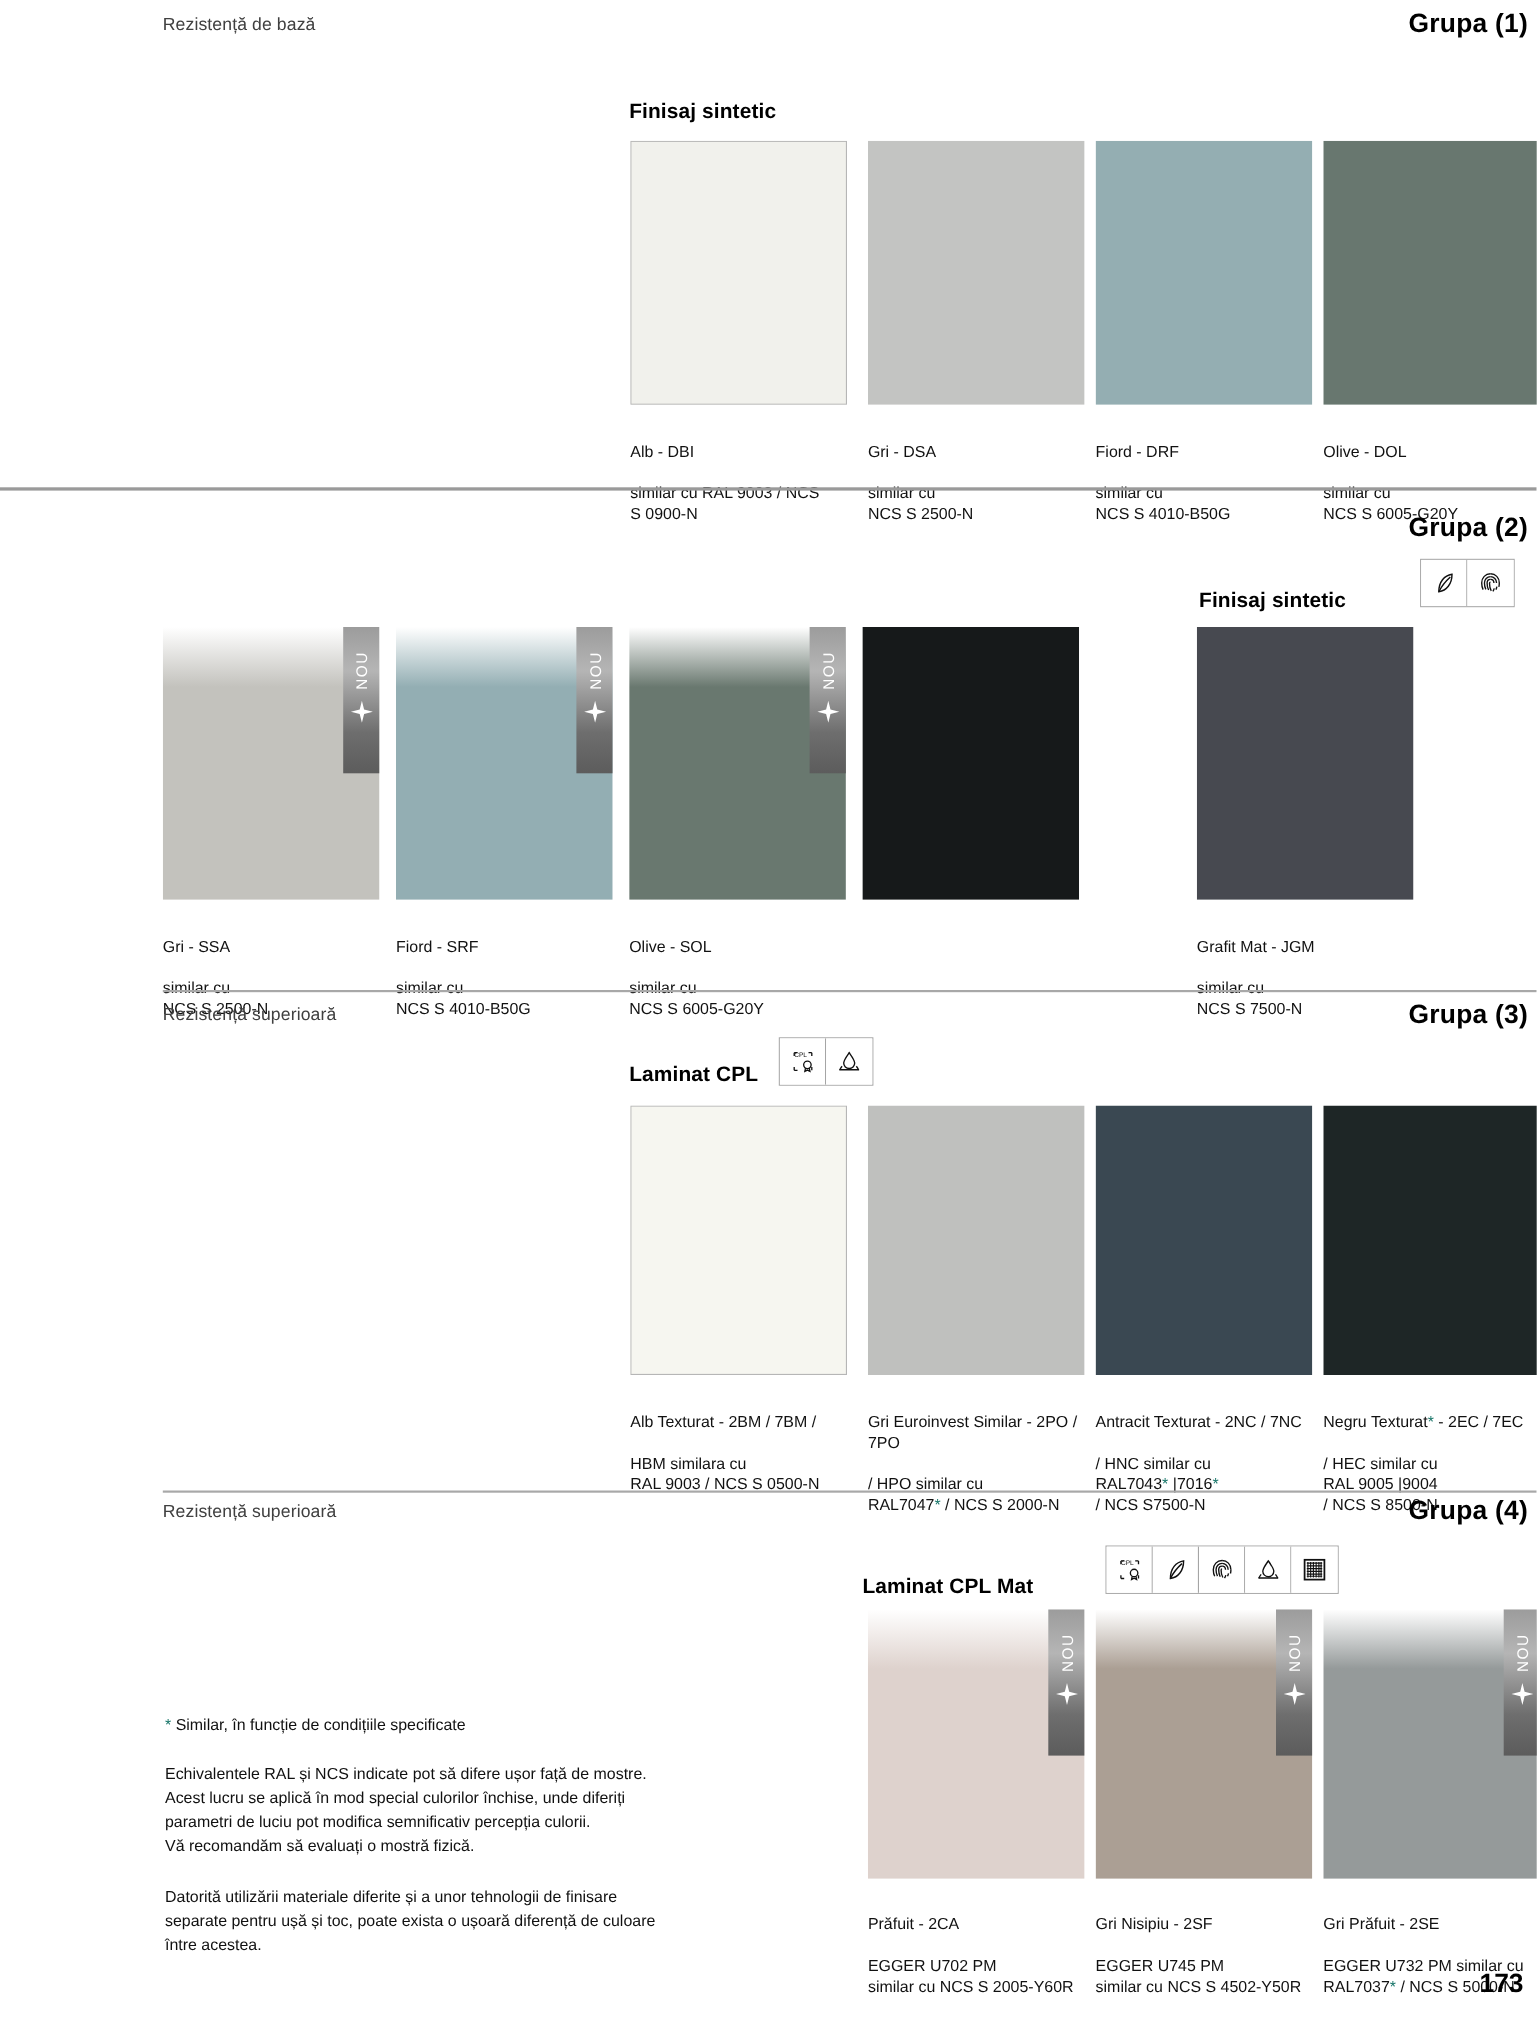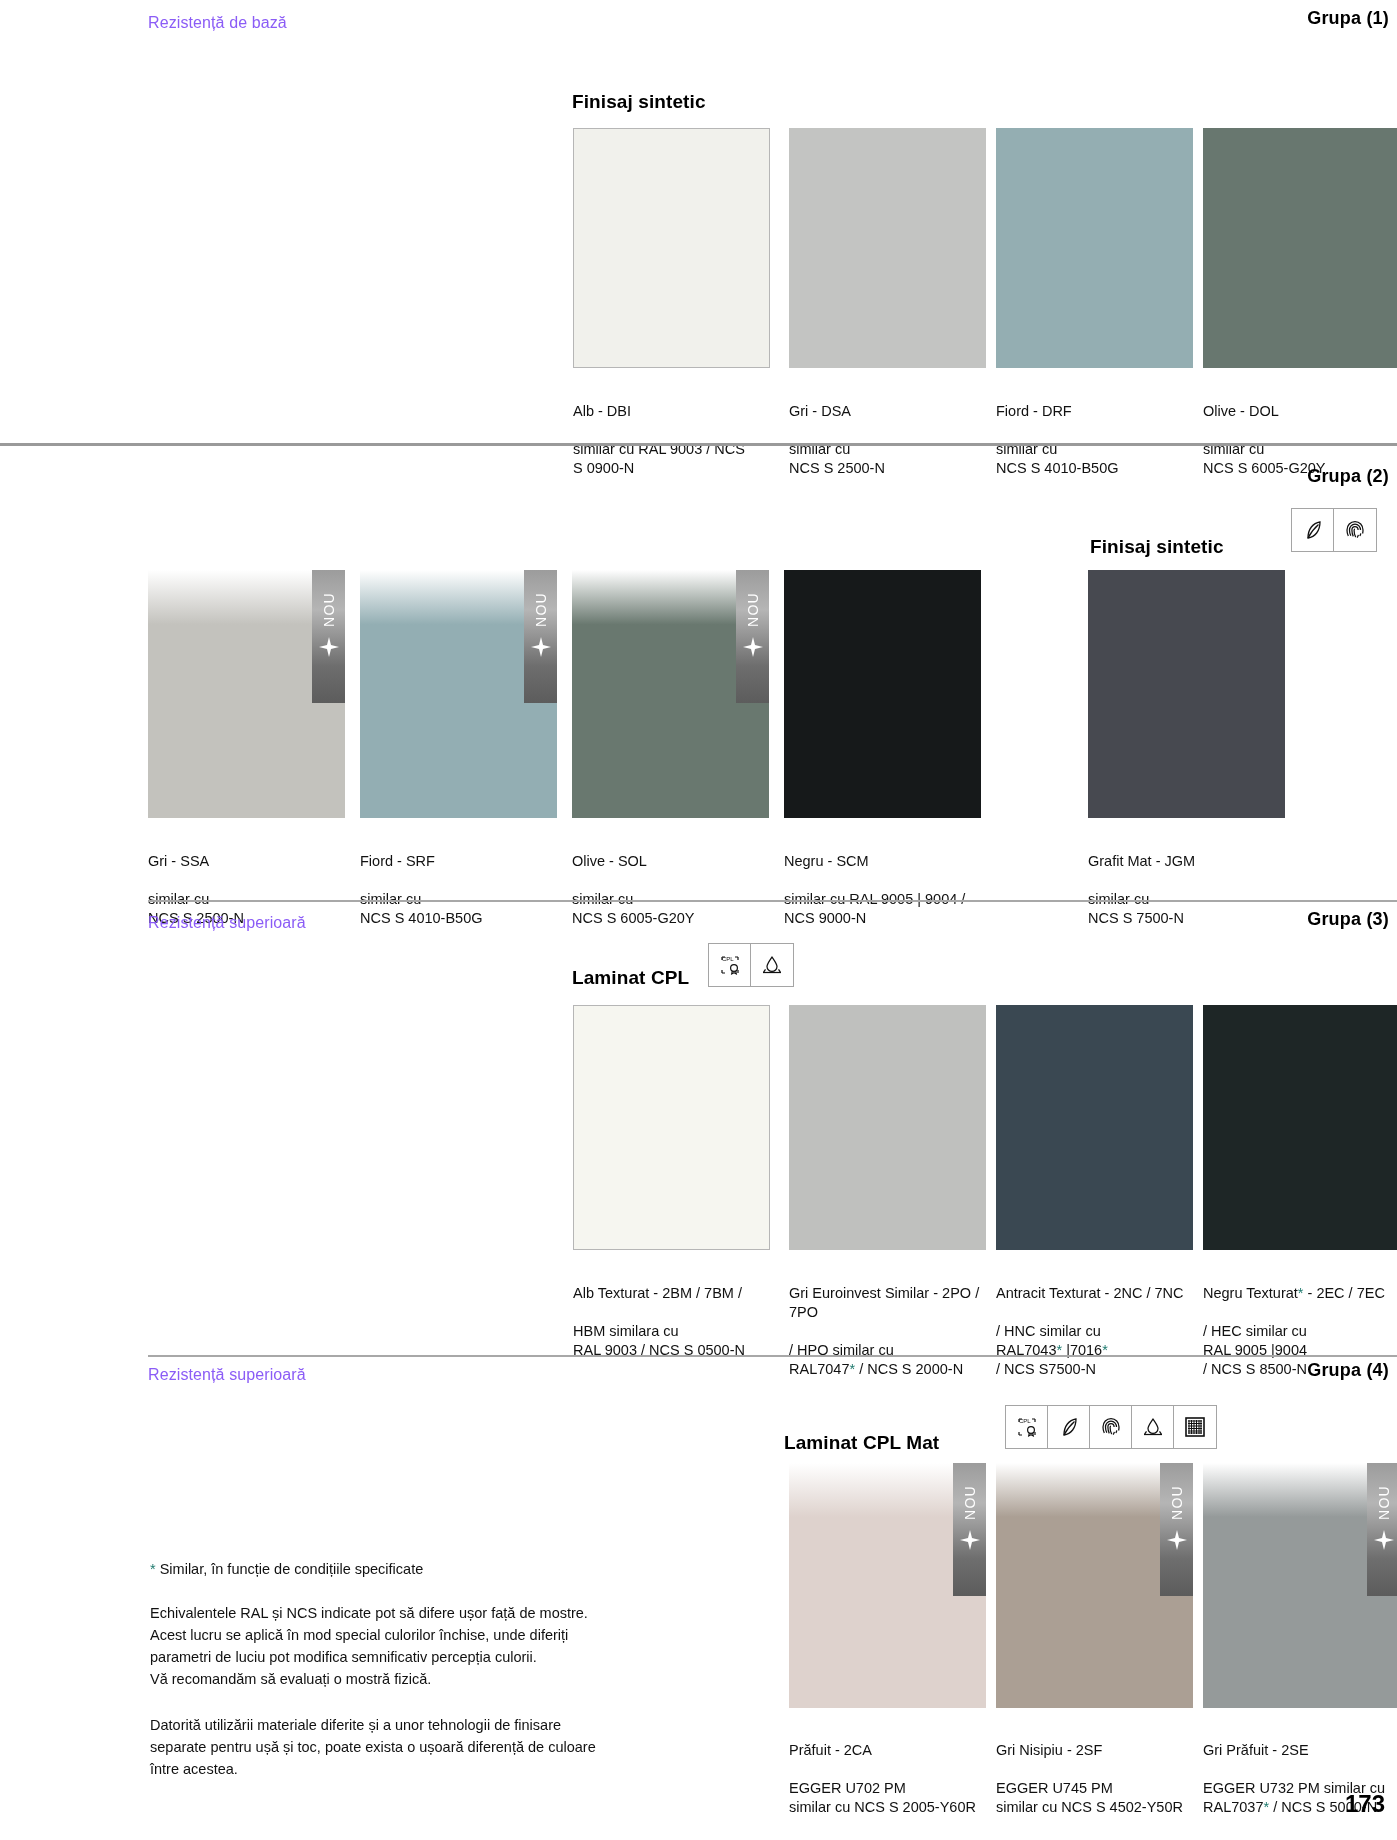--- a/index.html
+++ b/index.html
@@ -18,28 +18,28 @@
     position: absolute;
     left: 0; width: 1397px;
     height: 3px;
     background: #9a9a9a;
   }
   .rule.inset { left: 148px; width: 1249px; height: 2px; background: #a8a8a8; }
 
   .sec-label {
     position: absolute;
     font-size: 16px;
-    color: #8b5cf6;
+    color: #404040;
     letter-spacing: .1px;
     white-space: nowrap;
   }
   .grupa {
     position: absolute;
     right: 8px;
-    font-size: 18px;
+    font-size: 24px;
     font-weight: bold;
     color: #000;
     white-space: nowrap;
     letter-spacing: .2px;
   }
   .finish-title {
     position: absolute;
     font-size: 19px;
     font-weight: bold;
     color: #000;
@@ -243,25 +243,20 @@
   </div>
   <div class="caption" style="left:572px; top:833px; width:200px;">
     <div>Olive - SOL</div>
     <div>similar cu
 NCS S 6005-G20Y</div>
   </div>
 
   <div class="swatch" style="left:784px; top:570px; width:197px; height:248px;">
     <div class="fill" style="background: rgb(22, 25, 26);"></div>
   </div>
-  <div class="caption" style="left:784px; top:833px; width:230px;">
-    <div>Negru - SCM</div>
-    <div>similar cu RAL 9005 | 9004 /
-NCS 9000-N</div>
-  </div>
 
   <div class="swatch" style="left:1088px; top:570px; width:197px; height:248px;">
     <div class="fill" style="background: rgb(71, 73, 80);"></div>
   </div>
   <div class="caption" style="left:1088px; top:833px; width:210px;">
     <div>Grafit Mat - JGM</div>
     <div>similar cu
 NCS S 7500-N</div>
   </div>
 

